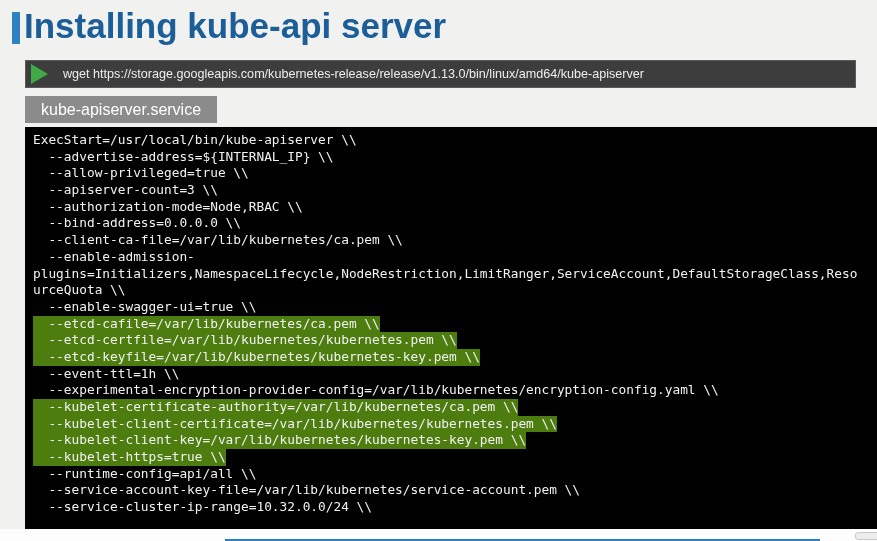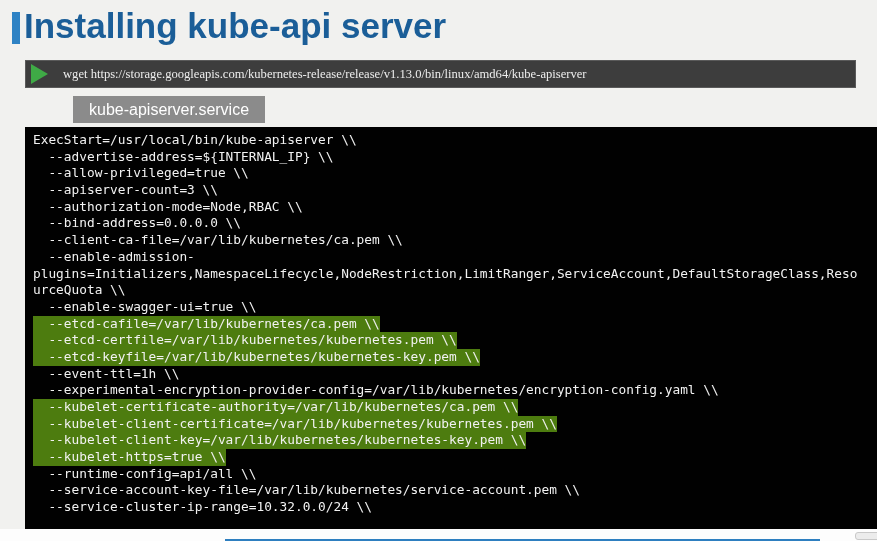--- a/index.html
+++ b/index.html
@@ -37,34 +37,34 @@
     display: flex; align-items: center;
   }
   .play-icon {
     width: 0; height: 0; margin-left: 5px;
     border-left: 17px solid #3faa46;
     border-top: 10px solid transparent;
     border-bottom: 10px solid transparent;
   }
   .cmd-text {
     margin-left: 15px;
-    font-family: Liberation Serif, serif;
+    font-family: Liberation Sans, sans-serif;
     font-size: 12.6px; color: #ededed;
     white-space: pre;
   }
 
   
   .file-label {
     position: absolute; left: 25px; top: 96px;
     height: 27px;
     background: #8b8b8b;
     color: #ffffff;
     font-size: 16px;
     padding: 0 16px;
-    display: flex; align-items: center; margin-left: 48px;
+    display: flex; align-items: center;
   }
 
   
   .terminal {
     position: absolute; left: 25px; top: 127px;
     width: 859px; height: 402px;
     background: #010101;
     overflow: hidden;
     padding: 5px 0 0 8px;
     font-family: "DejaVu Sans Mono", monospace;

